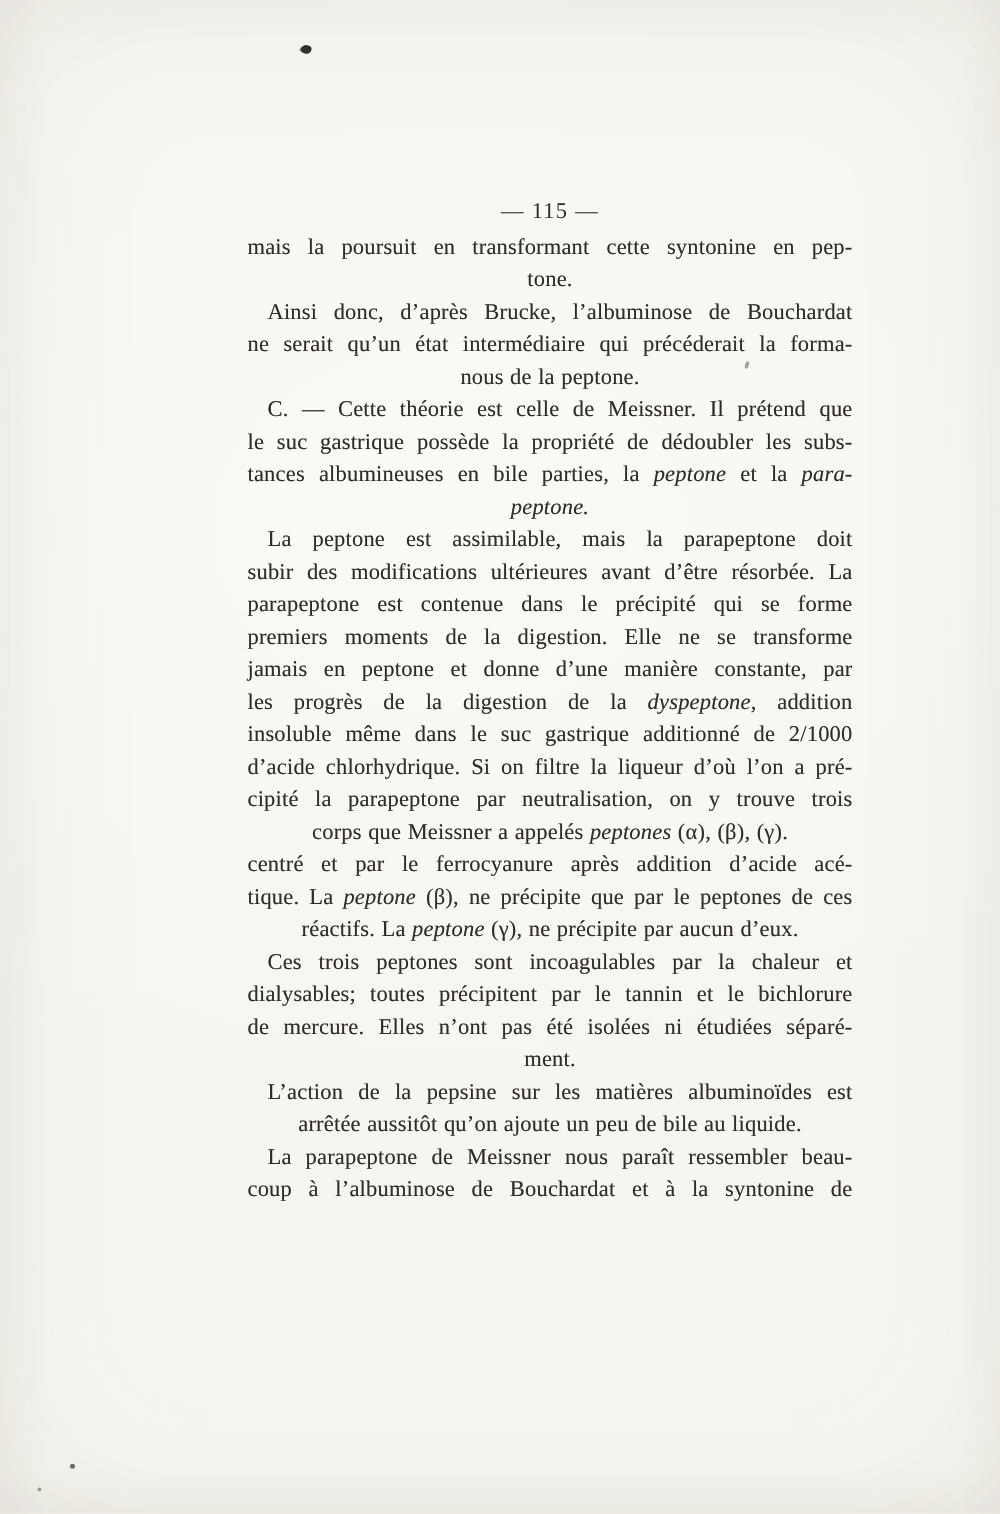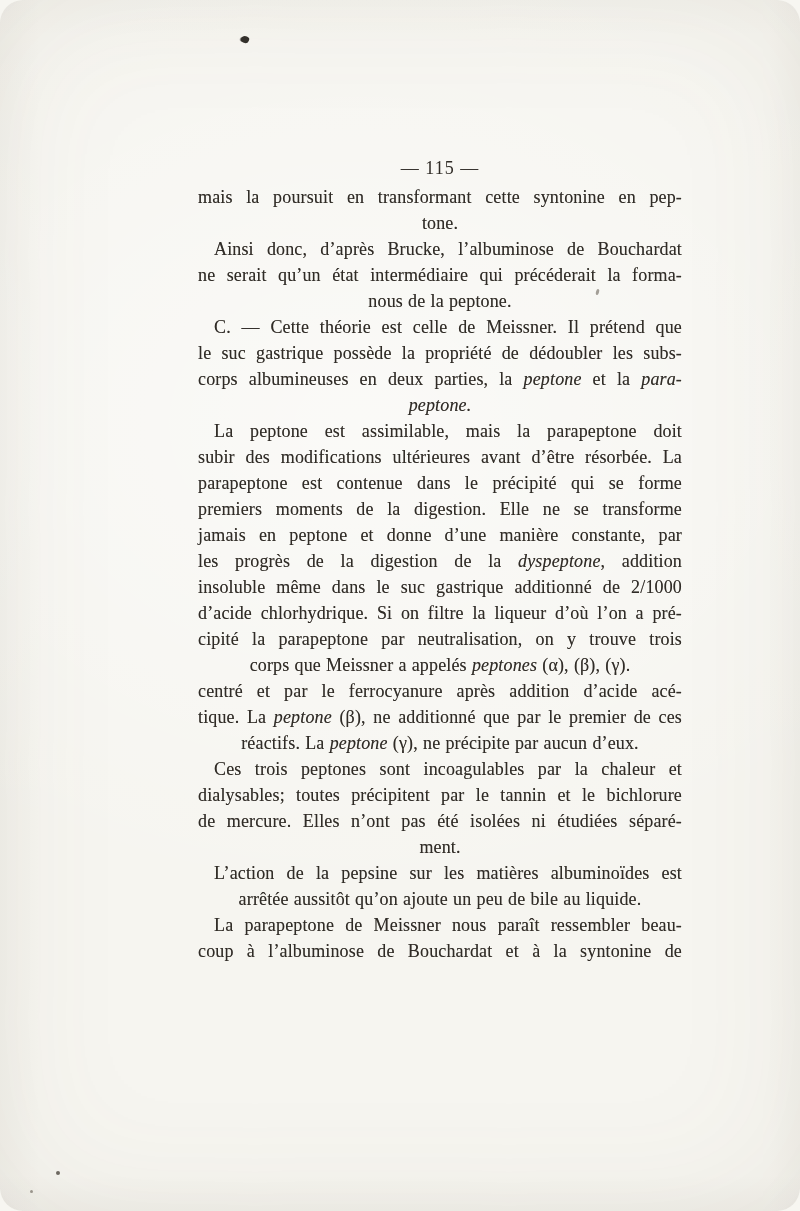--- a/index.html
+++ b/index.html
@@ -19,21 +19,20 @@
     height: 1211px;
     background:
       radial-gradient(ellipse 900px 700px at 45% 35%, rgba(255,255,255,0.5), rgba(255,255,255,0) 70%),
       linear-gradient(90deg, rgba(90,80,60,0.035), rgba(90,80,60,0) 5%),
       linear-gradient(270deg, rgba(90,80,60,0.03), rgba(90,80,60,0) 4%),
       linear-gradient(0deg, rgba(90,80,60,0.04), rgba(90,80,60,0) 3%),
       linear-gradient(180deg, rgba(90,80,60,0.02), rgba(90,80,60,0) 3%),
       #f6f5f0;
     box-shadow: inset 0 0 140px rgba(110, 98, 75, 0.07);
     color: #332f2a;
-    border-radius: 23px;
   }
   .page-number {
     position: absolute;
     top: 157px;
     left: 198px;
     width: 484px;
     text-align: center;
     font-size: 18px;
     line-height: 22px;
     letter-spacing: 1px;
@@ -121,34 +120,34 @@
   <div class="speck s4"></div>
   <div class="page-number">— 115 —</div>
   <div class="text-block">
       <div class="line just"><span>mais la poursuit en transformant cette syntonine en pep-</span></div>
       <div class="line"><span>tone.</span></div>
       <div class="line ind just"><span>Ainsi donc, d’après Brucke, l’albuminose de Bouchardat</span></div>
       <div class="line just"><span>ne serait qu’un état intermédiaire qui précéderait la forma-</span></div>
       <div class="line"><span>nous de la peptone.</span></div>
       <div class="line ind just"><span>C. — Cette théorie est celle de Meissner. Il prétend que</span></div>
       <div class="line just"><span>le suc gastrique possède la propriété de dédoubler les subs-</span></div>
-      <div class="line just"><span>corps albumineuses en deux parties, la </span><i>peptone</i><span> et la </span><i>para-</i></div>
+      <div class="line just"><span>tances albumineuses en bile parties, la </span><i>peptone</i><span> et la </span><i>para-</i></div>
       <div class="line"><i>peptone.</i></div>
       <div class="line ind just"><span>La peptone est assimilable, mais la parapeptone doit</span></div>
       <div class="line just"><span>subir des modifications ultérieures avant d’être résorbée. La</span></div>
       <div class="line just"><span>parapeptone est contenue dans le précipité qui se forme</span></div>
       <div class="line just"><span>premiers moments de la digestion. Elle ne se transforme</span></div>
       <div class="line just"><span>jamais en peptone et donne d’une manière constante, par</span></div>
       <div class="line just"><span>les progrès de la digestion de la </span><i>dyspeptone</i><span>, addition</span></div>
       <div class="line just"><span>insoluble même dans le suc gastrique additionné de 2/1000</span></div>
       <div class="line just"><span>d’acide chlorhydrique. Si on filtre la liqueur d’où l’on a pré-</span></div>
       <div class="line just"><span>cipité la parapeptone par neutralisation, on y trouve trois</span></div>
       <div class="line"><span>corps que Meissner a appelés </span><i>peptones</i><span> </span><span class="sm">(α), (β), (γ).</span></div>
       <div class="line just"><span>centré et par le ferrocyanure après addition d’acide acé-</span></div>
-      <div class="line just"><span>tique. La </span><i>peptone</i><span> </span><span class="sm">(β)</span><span>, ne additionné que par le premier de ces</span></div>
+      <div class="line just"><span>tique. La </span><i>peptone</i><span> </span><span class="sm">(β)</span><span>, ne précipite que par le peptones de ces</span></div>
       <div class="line"><span>réactifs. La </span><i>peptone</i><span> </span><span class="sm">(γ)</span><span>, ne précipite par aucun d’eux.</span></div>
       <div class="line ind just"><span>Ces trois peptones sont incoagulables par la chaleur et</span></div>
       <div class="line just"><span>dialysables; toutes précipitent par le tannin et le bichlorure</span></div>
       <div class="line just"><span>de mercure. Elles n’ont pas été isolées ni étudiées séparé-</span></div>
       <div class="line"><span>ment.</span></div>
       <div class="line ind just"><span>L’action de la pepsine sur les matières albuminoïdes est</span></div>
       <div class="line"><span>arrêtée aussitôt qu’on ajoute un peu de bile au liquide.</span></div>
       <div class="line ind just"><span>La parapeptone de Meissner nous paraît ressembler beau-</span></div>
       <div class="line just"><span>coup à l’albuminose de Bouchardat et à la syntonine de</span></div>
     </div>

